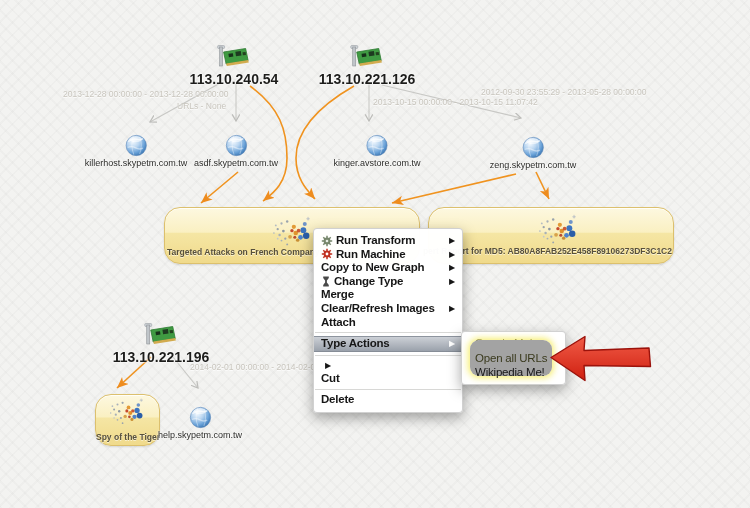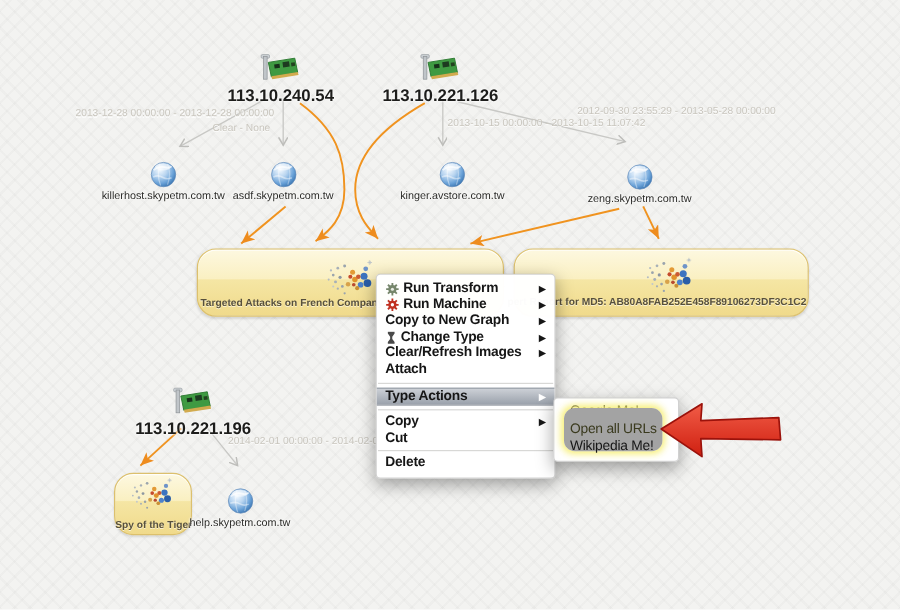--- a/index.html
+++ b/index.html
@@ -149,21 +149,21 @@
       <path d="M354,86 C312,110 296,134 296,158 C296,180 308,191 315,199" marker-end="url(#ah-orange)"></path>
       <path d="M238,172 L201,203" marker-end="url(#ah-orange)"></path>
       <path d="M516,174 L392,203" marker-end="url(#ah-orange)"></path>
       <path d="M536,172 L549,199" marker-end="url(#ah-orange)"></path>
       <path d="M151,357 L117,388" marker-end="url(#ah-orange)"></path>
     </g>
   </svg>
 
   <div id="edge-labels">
       <div class="elabel" style="left: 63px; top: 89px;">2013-12-28 00:00:00 - 2013-12-28 00:00:00</div>
-      <div class="elabel" style="left: 177px; top: 101px;">Clear - None</div>
+      <div class="elabel" style="left: 177px; top: 101px;">URLs - None</div>
       <div class="elabel" style="left: 481px; top: 87px;">2012-09-30 23:55:29 - 2013-05-28 00:00:00</div>
       <div class="elabel" style="left: 373px; top: 97px;">2013-10-15 00:00:00 - 2013-10-15 11:07:42</div>
       <div class="elabel" style="left: 190px; top: 362px;">2014-02-01 00:00:00 - 2014-02-0</div>
     </div>
 
   <div class="ebox" style="left:164px;top:207px;width:254px;height:55px;">
     <svg class="dots" style="left:103px;top:6px;" width="46" height="38">
         <use href="#sym-dots"></use>
       </svg>
   </div>
@@ -275,34 +275,36 @@
         <div class="mrow">
           <span class="mico">
             <svg width="10" height="11" viewBox="0 0 10 11">
               <path fill="#4a4a4a" d="M2.2 0.5 h5.6 v1.4 L5.9 4.6 v1.8 L7.8 9.1 v1.4 H2.2 V9.1 L4.1 6.4 V4.6 L2.2 1.9 Z"></path>
             </svg>
           </span>
           <span class="mlabel">Change Type</span>
           <span class="marrow">▶</span>
         </div>
         <div class="mrow">
+          <span class="mlabel">Merge</span>
+        </div>
+        <div class="mrow">
           <span class="mlabel">Clear/Refresh Images</span>
           <span class="marrow">▶</span>
         </div>
         <div class="mrow">
           <span class="mlabel">Attach</span>
         </div>
         <div class="msep"></div>
         <div class="mrow sel">
           <span class="mlabel">Type Actions</span>
           <span class="marrow">▶</span>
         </div>
         <div class="msep"></div>
         <div class="mrow">
-          <span class="mlabel">Copy</span>
           <span class="marrow">▶</span>
         </div>
         <div class="mrow">
           <span class="mlabel">Cut</span>
         </div>
         <div class="msep"></div>
         <div class="mrow">
           <span class="mlabel">Delete</span>
         </div>
       </div>

